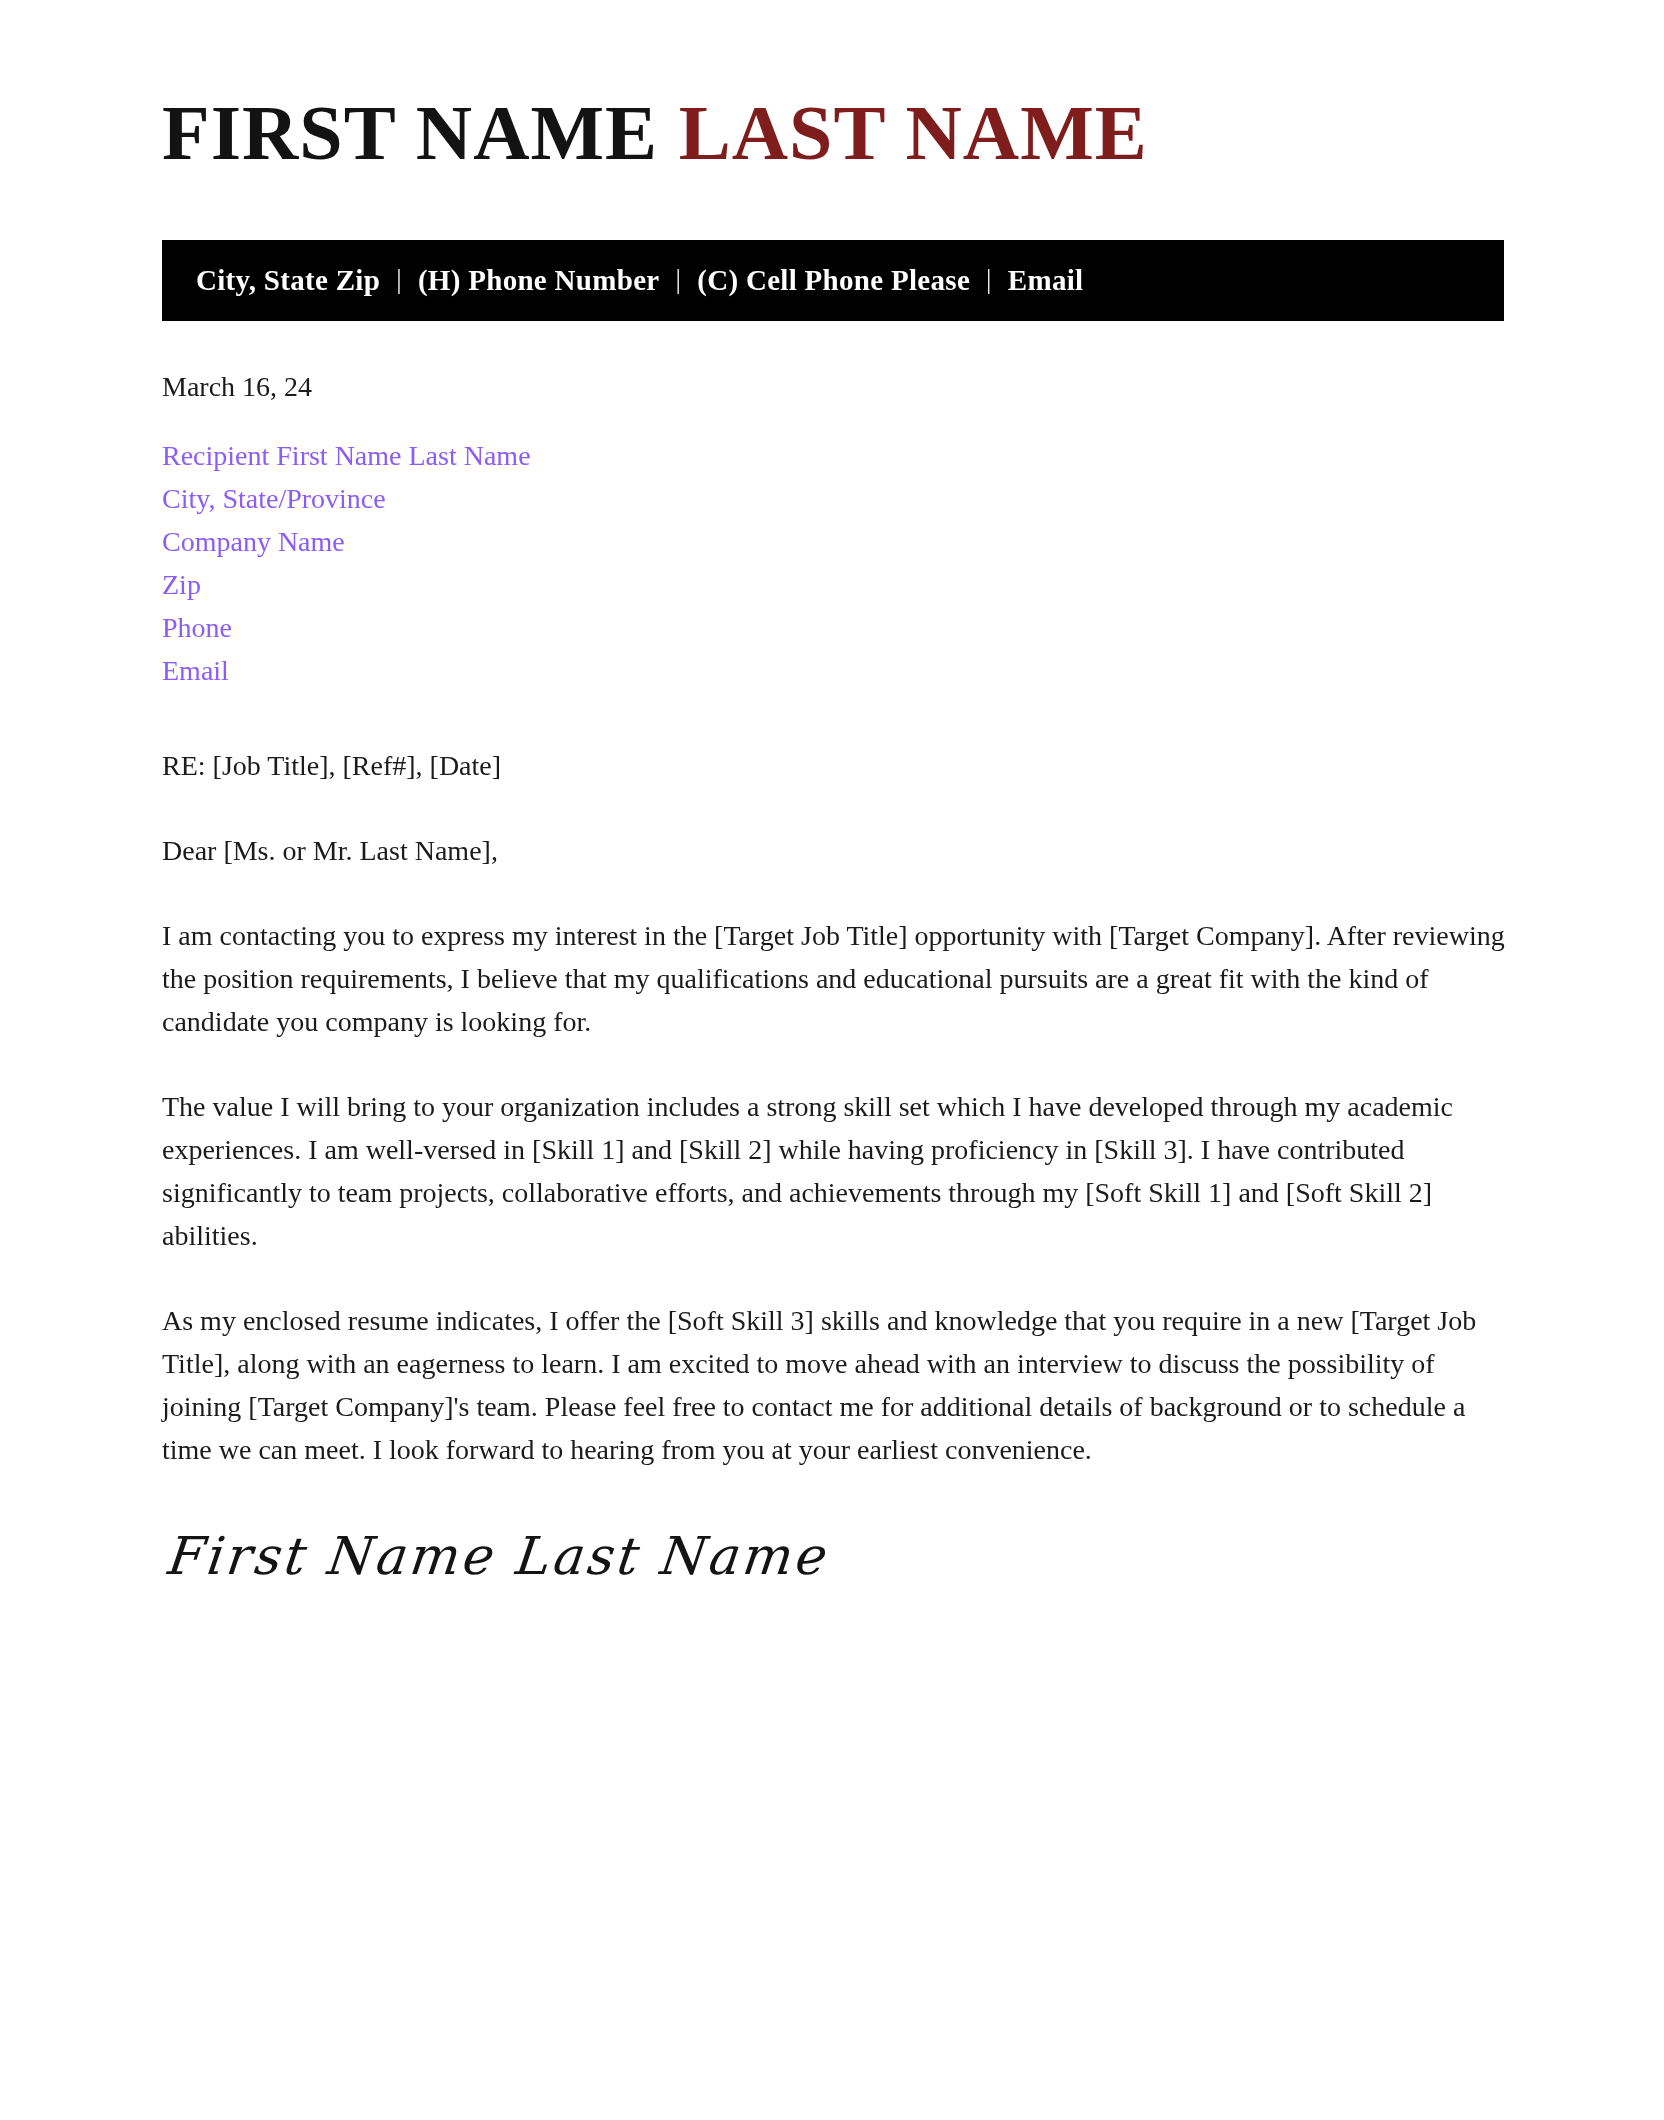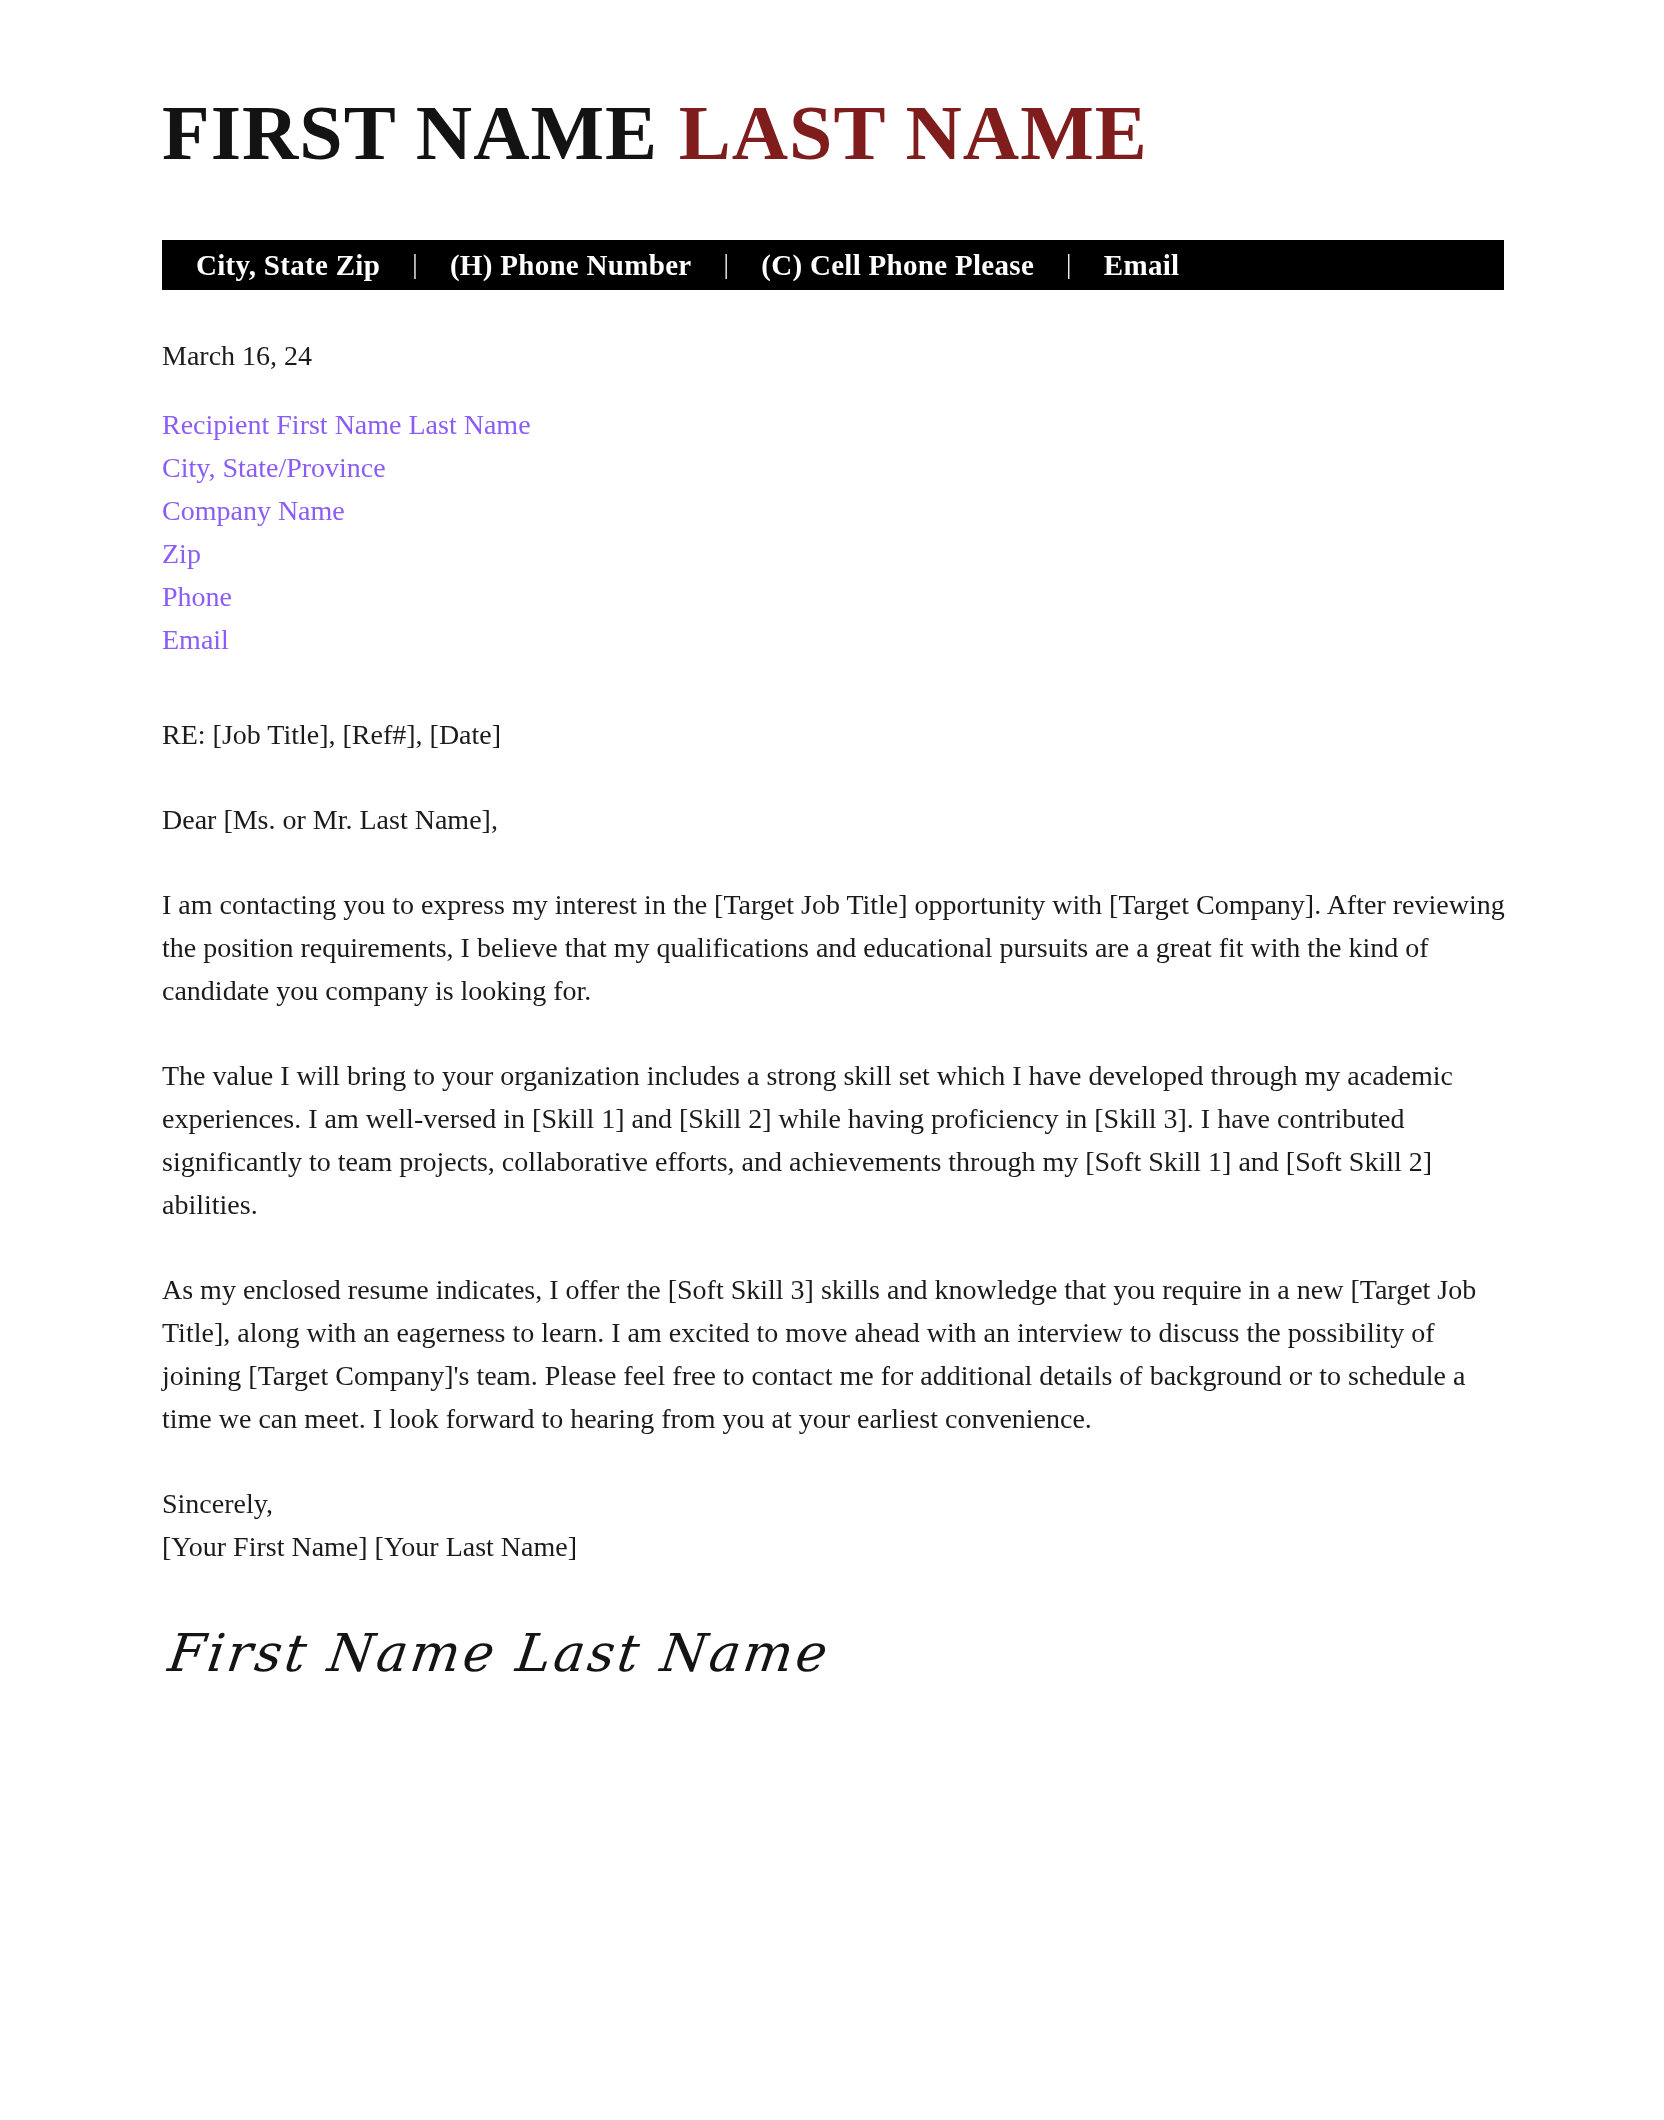--- a/index.html
+++ b/index.html
@@ -21,31 +21,30 @@
     font-weight: 700;
     line-height: 1.0;
     letter-spacing: 1px;
     color: #131313;
     white-space: nowrap;
   }
   .title .last-name { color: #7f1d1d; }
 
   .contact-bar {
     margin: 68px 160px 17px 162px;
-    height: 50px;
+    height: 81px;
     background: #000000;
     color: #ffffff;
     display: flex;
     align-items: center;
     padding-left: 34px;
     font-size: 29px;
     font-weight: 700;
     letter-spacing: 0.3px;
     white-space: nowrap;
-    gap: 16px;
   }
   .contact-bar .sep {
     font-weight: 400;
     margin: 0 16px;
     opacity: 0.95;
     font-size: 27px;
     position: relative;
     top: -1px;
   }
 
@@ -110,23 +109,19 @@
     </div>
 
     <div class="subject-line">RE: [Job Title], [Ref#], [Date]</div>
 
     <div class="salutation-line">Dear [Ms. or Mr. Last Name],</div>
 
     <p class="body-paragraph">I am contacting you to express my interest in the [Target Job Title] opportunity with [Target Company]. After reviewing the position requirements, I believe that my qualifications and educational pursuits are a great fit with the kind of candidate you company is looking for.</p>
     <p class="body-paragraph">The value I will bring to your organization includes a strong skill set which I have developed through my academic experiences. I am well-versed in [Skill 1] and [Skill 2] while having proficiency in [Skill 3]. I have contributed significantly to team projects, collaborative efforts, and achievements through my [Soft Skill 1] and [Soft Skill 2] abilities.</p>
     <p class="body-paragraph">As my enclosed resume indicates, I offer the [Soft Skill 3] skills and knowledge that you require in a new [Target Job Title], along with an eagerness to learn. I am excited to move ahead with an interview to discuss the possibility of joining [Target Company]'s team. Please feel free to contact me for additional details of background or to schedule a time we can meet. I look forward to hearing from you at your earliest convenience.</p>
 
-    <div class="closing-block">
-      <div>Sincerely,</div>
-      <div>[Your First Name] [Your Last Name]</div>
-    </div>
 
     <div>
       <span class="signature-script">First Name Last Name</span>
     </div>
 
   </div>
 </div>
 
 </body></html>

